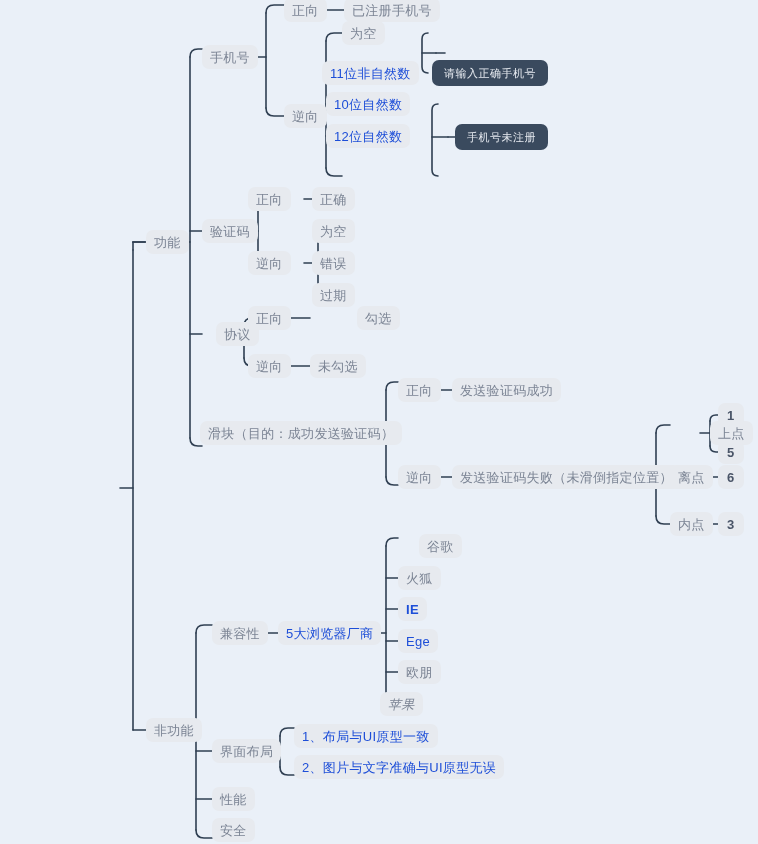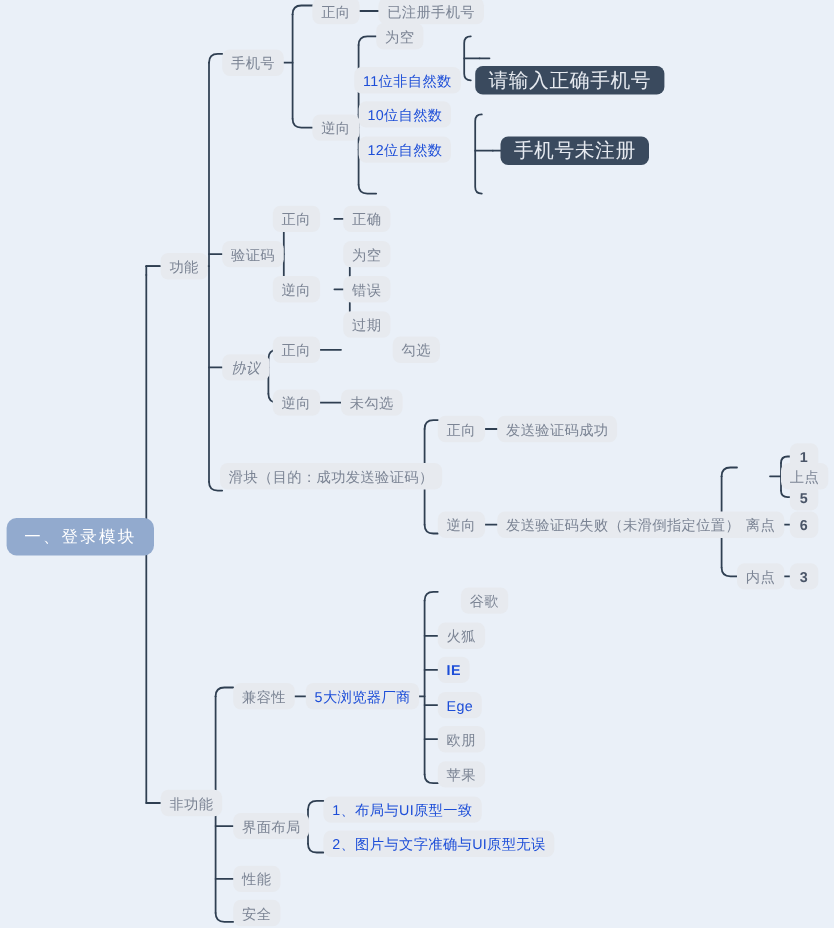--- a/index.html
+++ b/index.html
@@ -31,21 +31,21 @@
     color:#ffffff;
     font-size:15px;
     height:34px;
     border-radius:9px;
     padding:0 16px;
     letter-spacing:2px;
   }
   .node.dark{
     background:#3a4a5e;
     color:#e6eaf0;
-    font-size:18px;
+    font-size:11px;
     height:26px;
     border-radius:7px;
     padding:0 12px;
     letter-spacing:0.5px;
   }
   .node.num{
     color:#4a5568;
     font-weight:bold;
     padding:0 9px;
   }
@@ -155,21 +155,20 @@
     <path d="M386 641 H398"></path>
     <path d="M386 672 H398"></path>
     <path d="M386 704 q0 8 8 8 H398"></path>
 
     <path d="M268 751 H280"></path>
     <path d="M280 736 V767"></path>
     <path d="M280 736 q0 -8 8 -8 H294"></path>
     <path d="M280 767 q0 8 8 8 H294"></path>
   </svg>
 
-  <div class="node root" style="left:6px;top:471px;">一、登录模块</div>
 
   <div class="node" style="left:146px;top:230px;">功能</div>
   <div class="node" style="left:146px;top:718px;">非功能</div>
 
   <div class="node" style="left:202px;top:45px;">手机号</div>
   <div class="node" style="left:284px;top:-2px;">正向</div>
   <div class="node" style="left:344px;top:-2px;">已注册手机号</div>
   <div class="node" style="left:284px;top:104px;">逆向</div>
   <div class="node" style="left:342px;top:21px;">为空</div>
   <div class="node strong" style="left:322px;top:61px;">11位非自然数</div>
@@ -179,21 +178,21 @@
   <div class="node dark" style="left:455px;top:124px;">手机号未注册</div>
 
   <div class="node" style="left:202px;top:219px;">验证码</div>
   <div class="node" style="left:248px;top:187px;">正向</div>
   <div class="node" style="left:312px;top:187px;">正确</div>
   <div class="node" style="left:248px;top:251px;">逆向</div>
   <div class="node" style="left:312px;top:219px;">为空</div>
   <div class="node" style="left:312px;top:251px;">错误</div>
   <div class="node" style="left:312px;top:283px;">过期</div>
 
-  <div class="node" style="left:202px;top:322px;font-style:italic;">协议</div>
+  <div class="node" style="left:216px;top:322px;">协议</div>
   <div class="node" style="left:248px;top:306px;">正向</div>
   <div class="node" style="left:310px;top:306px;margin-left:47px;">勾选</div>
   <div class="node" style="left:248px;top:354px;">逆向</div>
   <div class="node" style="left:310px;top:354px;">未勾选</div>
 
   <div class="node" style="left:200px;top:421px;">滑块（目的：成功发送验证码）</div>
   <div class="node" style="left:398px;top:378px;">正向</div>
   <div class="node" style="left:452px;top:378px;">发送验证码成功</div>
   <div class="node" style="left:398px;top:465px;">逆向</div>
   <div class="node" style="left:452px;top:465px;">发送验证码失败（未滑倒指定位置）</div>
@@ -205,21 +204,21 @@
   <div class="node" style="left:670px;top:512px;">内点</div>
   <div class="node num" style="left:718px;top:512px;">3</div>
 
   <div class="node" style="left:212px;top:621px;">兼容性</div>
   <div class="node strong" style="left:278px;top:621px;">5大浏览器厂商</div>
   <div class="node" style="left:398px;top:534px;margin-left:21px;">谷歌</div>
   <div class="node" style="left:398px;top:566px;">火狐</div>
   <div class="node strong" style="left:398px;top:597px;font-weight:bold;">IE</div>
   <div class="node strong" style="left:398px;top:629px;">Ege</div>
   <div class="node" style="left:398px;top:660px;">欧朋</div>
-  <div class="node" style="left:398px;top:692px;">苹果</div>
+  <div class="node" style="left:380px;top:692px;font-style:italic;">苹果</div>
 
   <div class="node" style="left:212px;top:739px;">界面布局</div>
   <div class="node strong" style="left:294px;top:724px;">1、布局与UI原型一致</div>
   <div class="node strong" style="left:294px;top:755px;">2、图片与文字准确与UI原型无误</div>
 
   <div class="node" style="left:212px;top:787px;">性能</div>
   <div class="node" style="left:212px;top:818px;">安全</div>
 
 </div>
 

